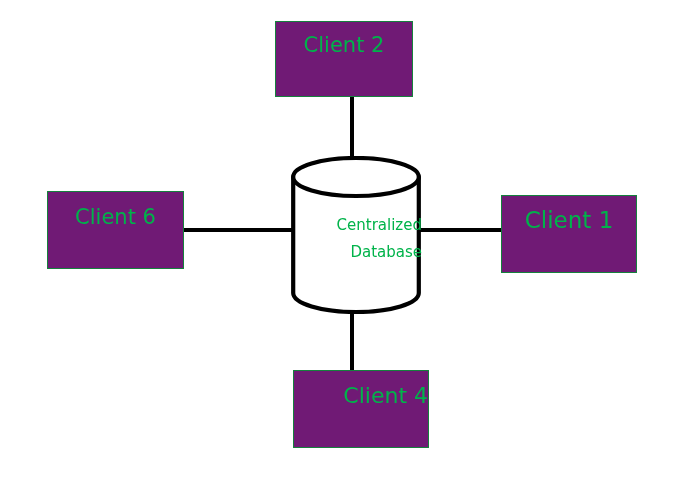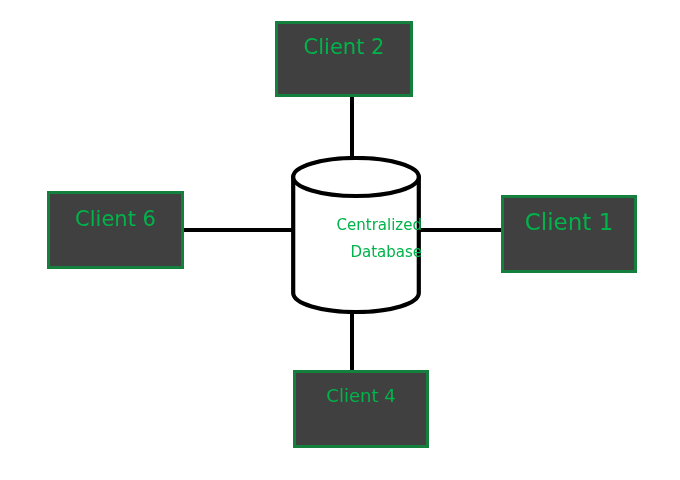--- a/index.html
+++ b/index.html
@@ -21,22 +21,22 @@
     top: 0;
     width: 680px;
     height: 480px;
     background: #ffffff;
   }
 
   
   .client-box {
     position: absolute;
     box-sizing: border-box;
-    background: #404040;
-    border: 3px solid #15803d;
+    background: #701a75;
+    border: 1px solid #15803d;
     z-index: 3;
   }
   .client-label {
     position: absolute;
     left: 0;
     width: 100%;
     text-align: center;
     color: #00b34a;
     font-family: "DejaVu Sans", sans-serif;
     font-weight: 400;
@@ -46,21 +46,21 @@
   #client-1-box { left: 47px;  top: 191px; width: 137px; height: 78px; }
   #client-1-box .client-label { top: 13px; font-size: 21px; }
 
   #client-2-box { left: 275px; top: 21px;  width: 138px; height: 76px; }
   #client-2-box .client-label { top: 11px; font-size: 21px; }
 
   #client-3-box { left: 501px; top: 195px; width: 136px; height: 78px; }
   #client-3-box .client-label { top: 11px; font-size: 23px; }
 
   #client-4-box { left: 293px; top: 370px; width: 136px; height: 78px; }
-  #client-4-box .client-label { top: 12px; font-size: 18px; }
+  #client-4-box .client-label { top: 12px; font-size: 22px; text-align: right; }
 
   
   .connector {
     position: absolute;
     background: #000000;
     z-index: 1;
   }
   #connector-left   { left: 181px; top: 228px; width: 114px; height: 4px; }
   #connector-right  { left: 415px; top: 228px; width: 88px;  height: 4px; }
   #connector-top    { left: 350px; top: 94px;  width: 4px;   height: 76px; }

